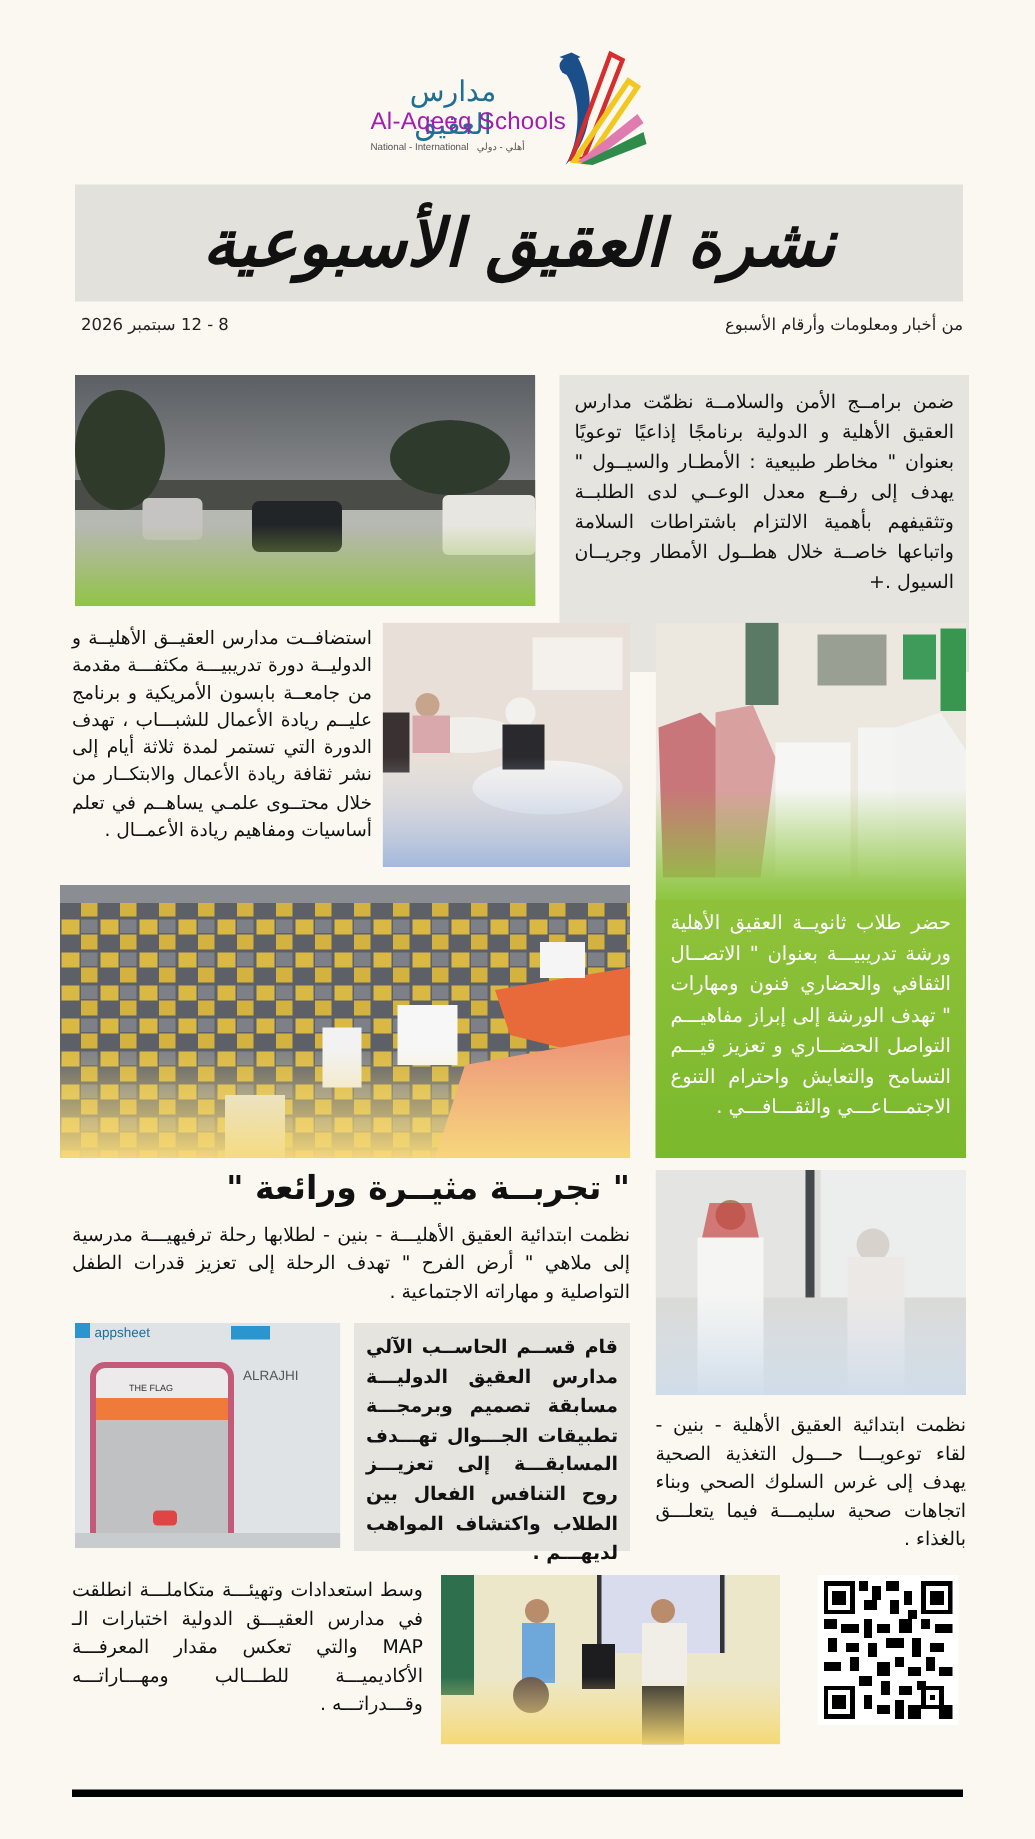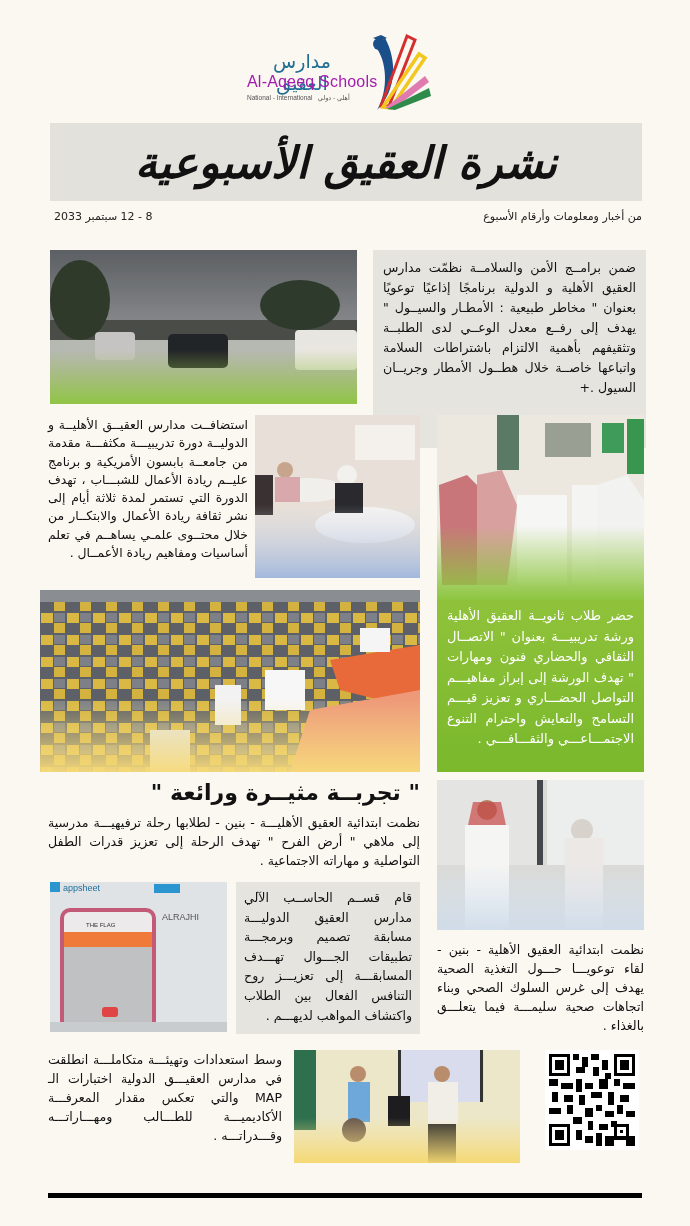--- a/index.html
+++ b/index.html
@@ -60,21 +60,21 @@
     <path d="M16 77 L52 24 L58 28 L24 78 Z" fill="none" stroke="#f2c81f" stroke-width="3.5"></path>
     <path d="M18 78 L58 46 L62 52 L26 79 Z" fill="#e07bb0"></path>
     <path d="M20 79 L62 58 L64 66 L28 80 Z" fill="#2e8b4a"></path>
   </svg>
 </div>
 
 <div class="abs banner">
   <h1>نشرة العقيق الأسبوعية</h1>
 </div>
 <div class="abs subline sub-right">من أخبار ومعلومات وأرقام  الأسبوع</div>
-<div class="abs subline sub-left">8 - 12 سبتمبر 2033</div>
+<div class="abs subline sub-left">8 - 12 سبتمبر 2026</div>
 
 <div class="abs photo" style="left:50px;top:250px;width:307px;height:154px;">
   <svg viewBox="0 0 307 154" preserveAspectRatio="none">
     <defs>
       <linearGradient id="sky1" x1="0" y1="0" x2="0" y2="1">
         <stop offset="0" stop-color="#5c5f63"></stop>
           <stop offset="0.55" stop-color="#8c8e90"></stop>
           <stop offset="1" stop-color="#6f7270"></stop>
       </linearGradient>
       <linearGradient id="green1" x1="0" y1="0" x2="0" y2="1">
@@ -208,21 +208,21 @@
     <rect x="10" y="26" width="96" height="124" rx="10" fill="#c25a78"></rect>
     <rect x="14" y="30" width="88" height="118" rx="6" fill="#eceaea"></rect>
     <text x="36" y="45" font-size="6" fill="#333" font-family="Liberation Sans, sans-serif">THE FLAG</text>
     <rect x="14" y="50" width="88" height="15" fill="#f07a3a"></rect>
     <rect x="14" y="65" width="88" height="80" fill="#bfc1c2"></rect>
     <rect x="52" y="125" width="16" height="10" rx="3" fill="#e04444"></rect>
     <text x="112" y="38" font-size="9" fill="#555" font-family="Liberation Sans, sans-serif">ALRAJHI</text>
     <rect x="0" y="140" width="177" height="10" fill="#c9ccce"></rect>
   </svg>
 </div>
-<div class="abs grey-box text-box rtl" style="left:236px;top:882px;width:184px;height:152px;padding:6px 8px;font-size:12.6px;line-height:19.6px;">
+<div class="abs grey-box text-box rtl" style="left:236px;top:882px;width:184px;height:152px;padding:6px 8px;font-size:12.6px;line-height:19.6px;font-weight:bold;">
   <p>قام قســم الحاســب الآلي مدارس  العقيق الدوليـــة مسابقة تصميم وبرمجـــة تطبيقات الجـــوال تهـــدف المسابقـــة إلى تعزيـــز روح التنافس الفعال بين الطلاب واكتشاف المواهب لديهـــم .</p>
 </div>
 
 <div class="abs text-box rtl" style="left:48px;top:1050px;width:234px;height:110px;font-size:12.6px;line-height:19px;">
   <p>وسط استعدادات وتهيئـــة متكاملـــة انطلقت في مدارس العقيـــق الدولية اختبارات الـ MAP والتي تعكس مقدار المعرفـــة الأكاديميـــة للطـــالب ومهـــاراتـــه وقـــدراتـــه .</p>
 </div>
 <div class="abs photo" style="left:294px;top:1050px;width:226px;height:113px;">
   <svg viewBox="0 0 226 113" preserveAspectRatio="none">
     <defs>
       <linearGradient id="fade6" x1="0" y1="0" x2="0" y2="1">

